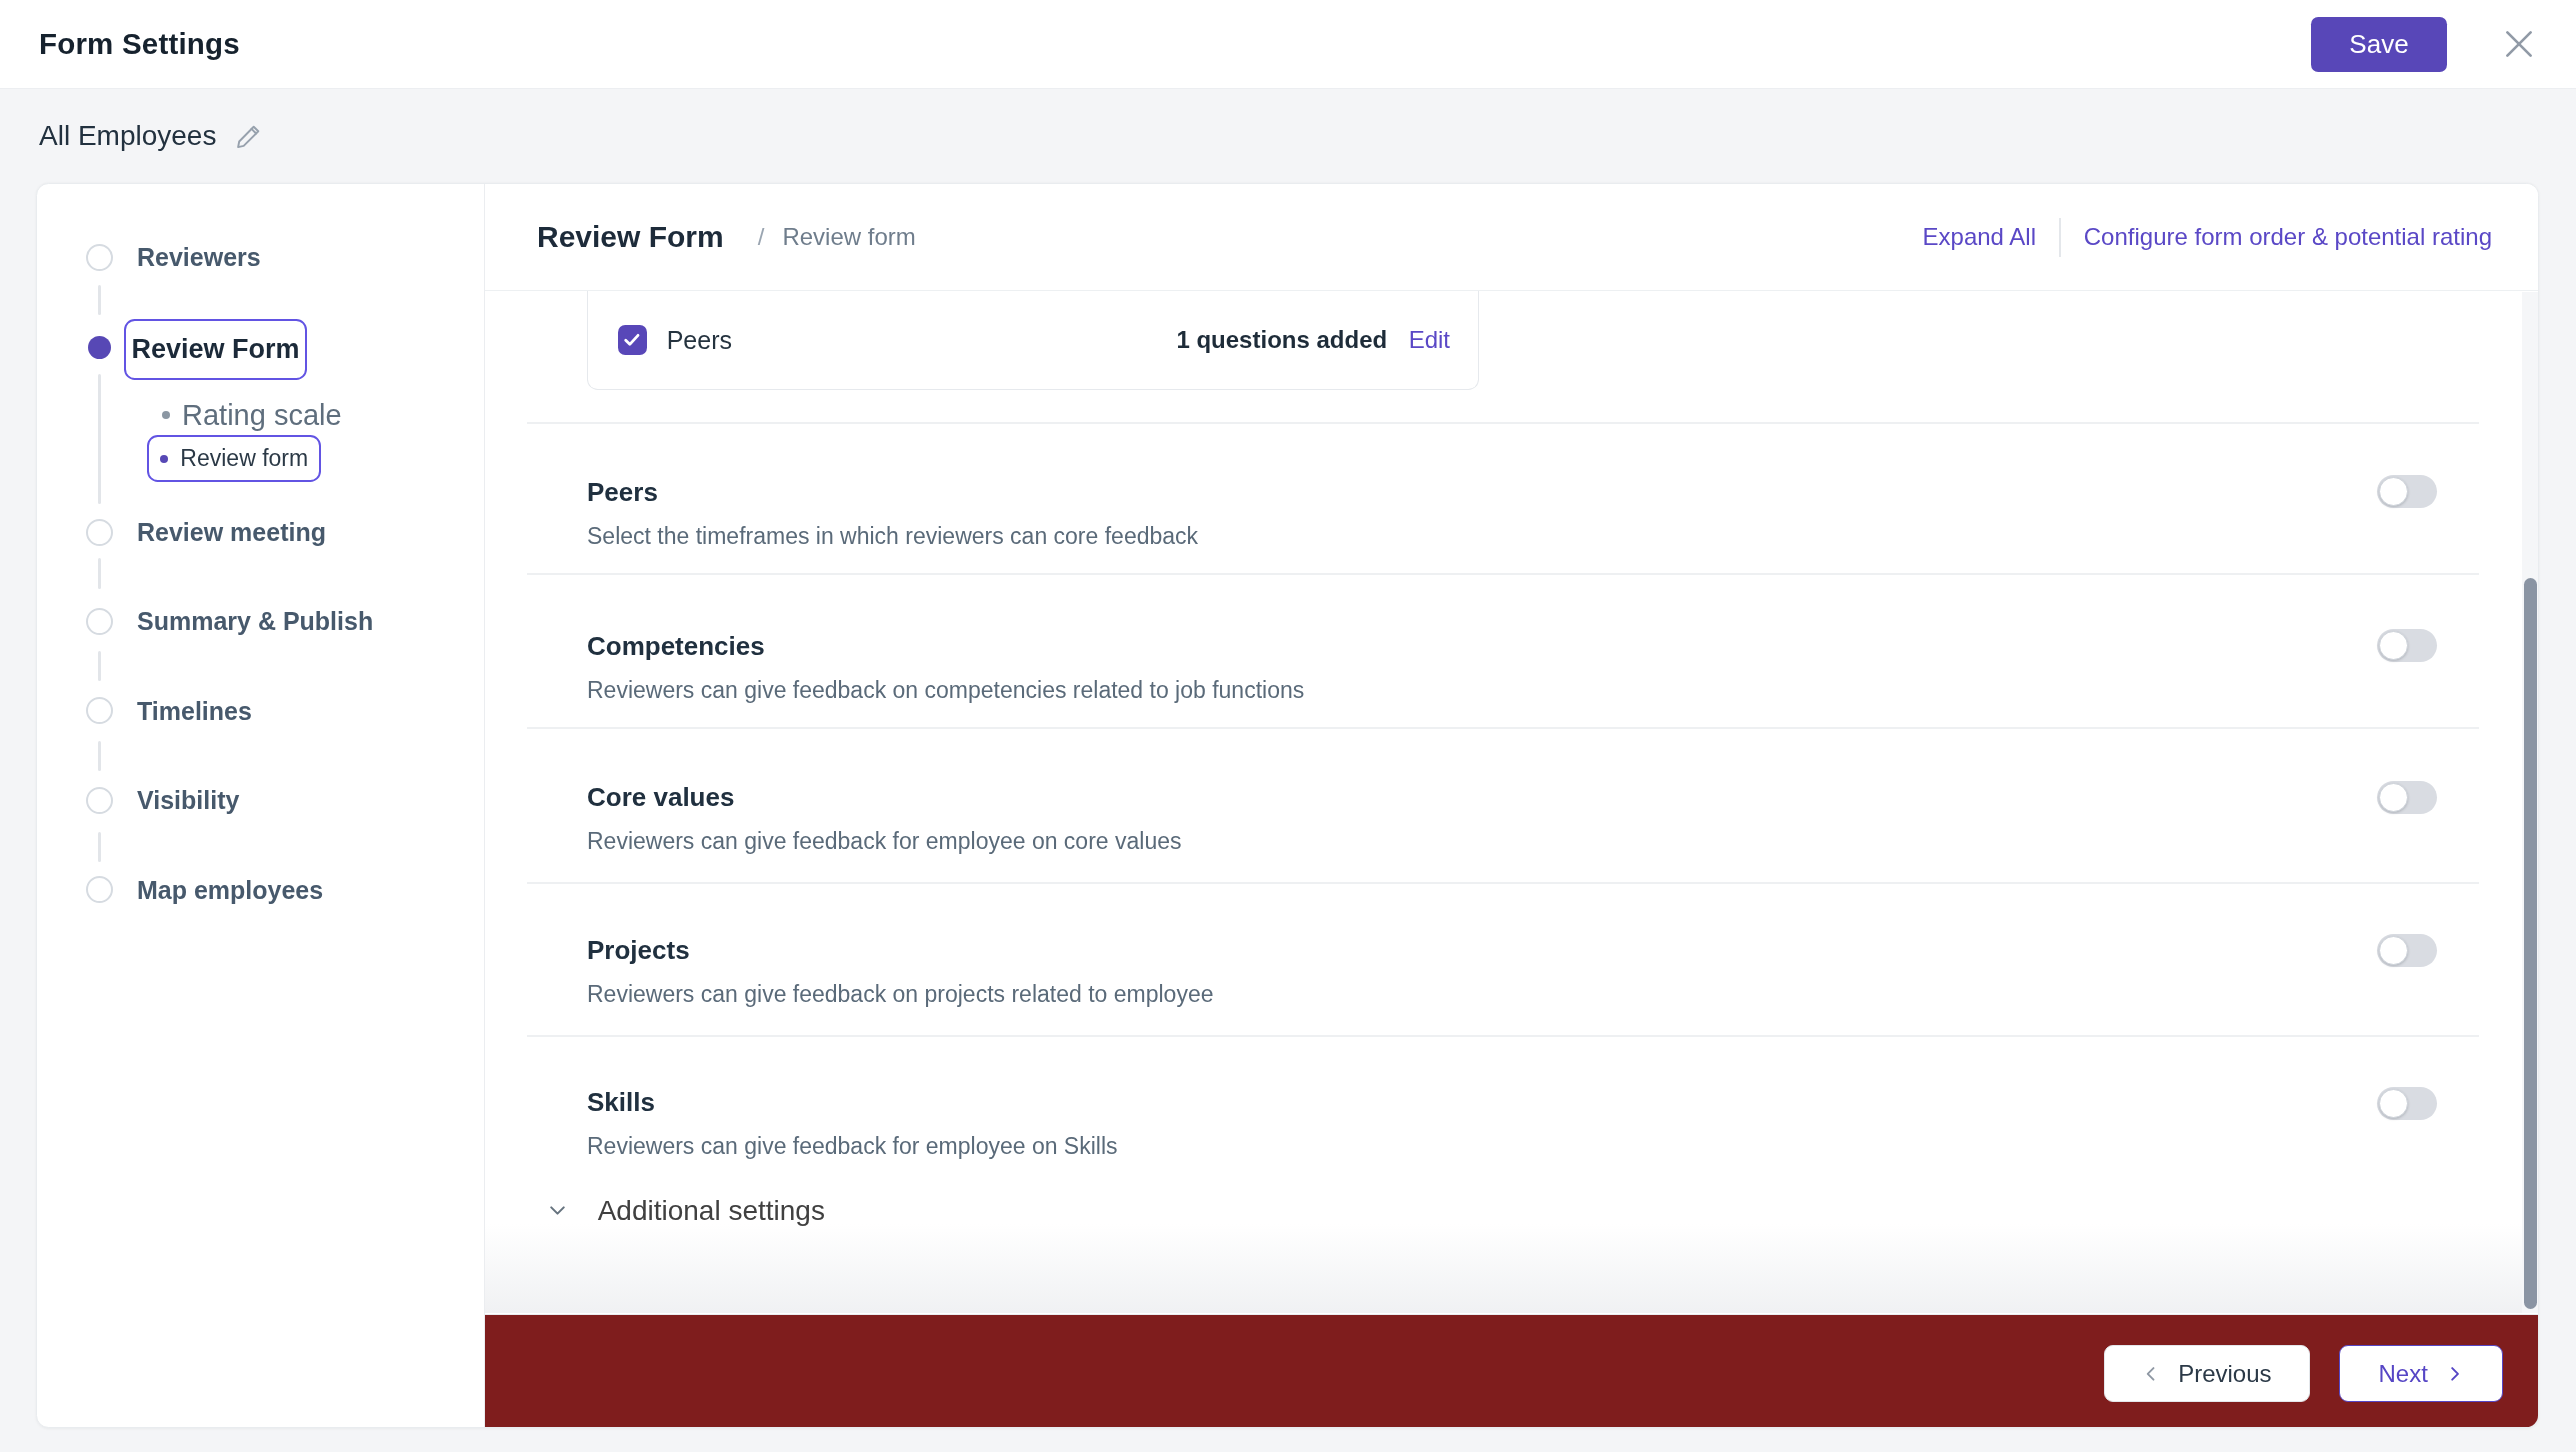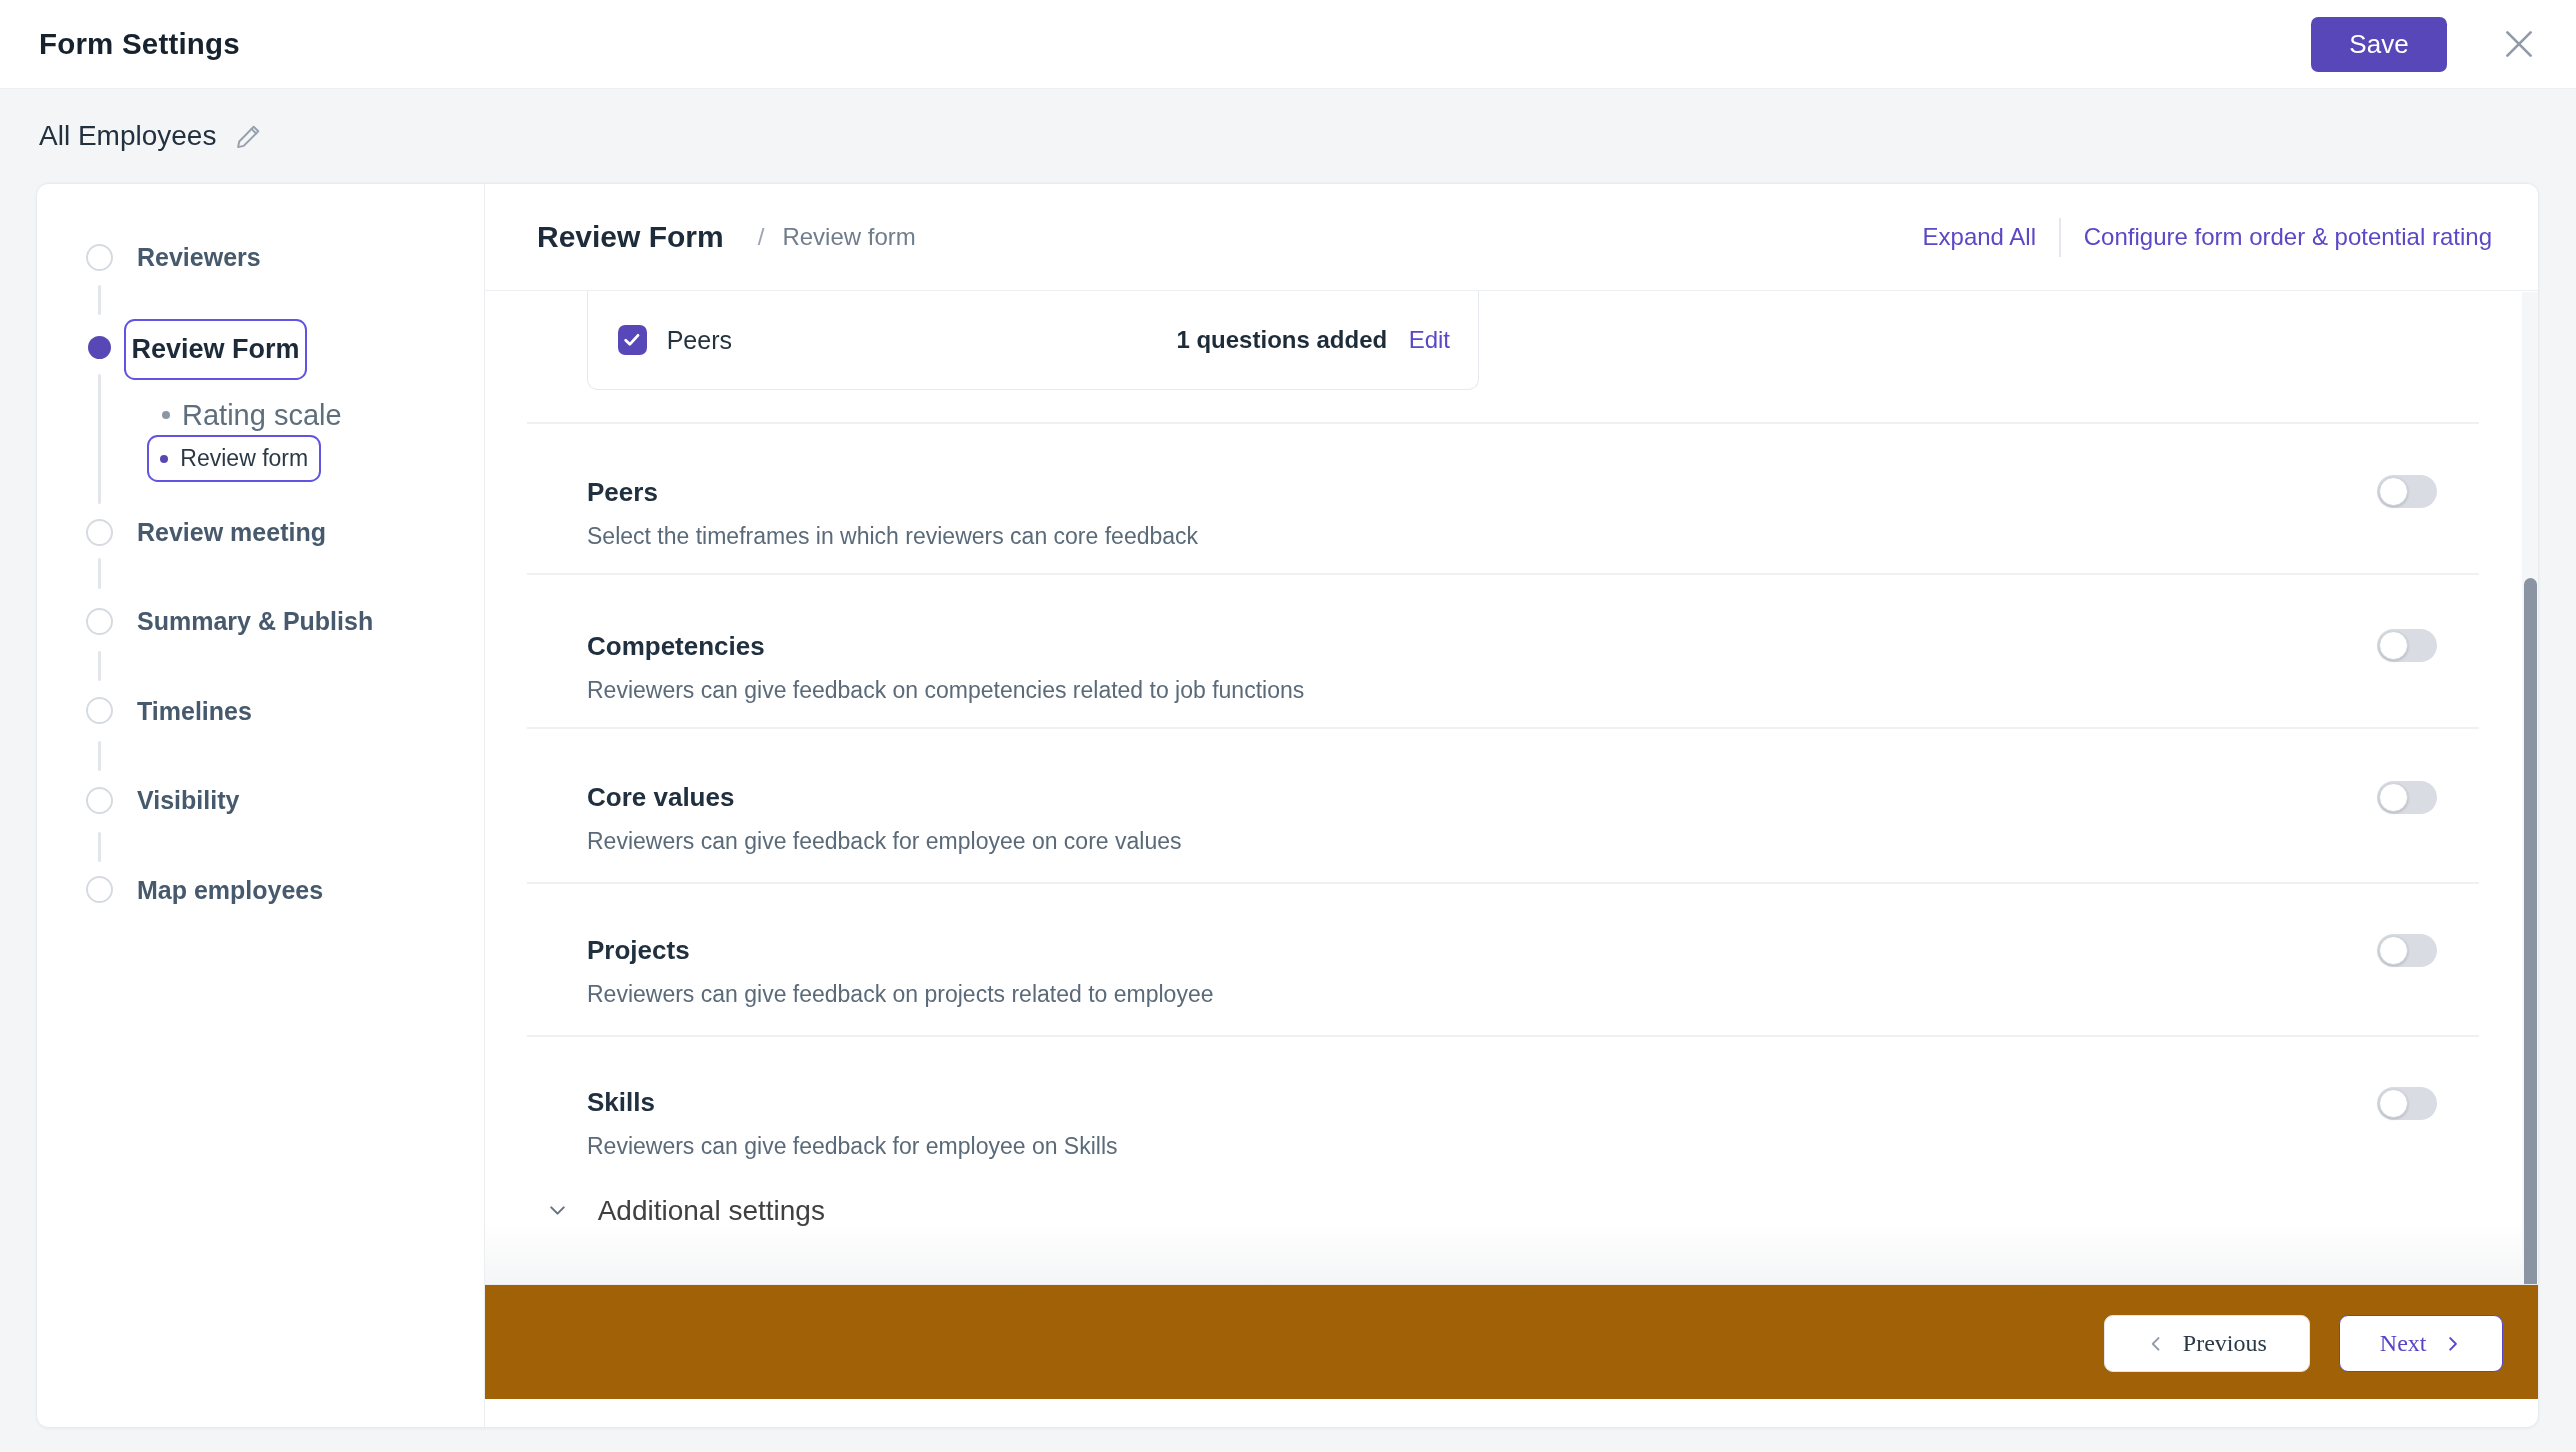--- a/index.html
+++ b/index.html
@@ -115,22 +115,22 @@
   }
   .additional-label { font-size:28px; font-weight:500; color:#404040;margin-left:8px; }
 
   
   .scroll-fade {
     position:absolute; left:448px; top:1040px; width:2037px; height:89px;
     background:linear-gradient(180deg, rgba(244,245,247,0) 0%, #f0f1f3 100%);
     pointer-events:none; z-index:2;
   }
   .content-footer {
-    position:absolute; left:448px; top:1100px; width:2055px; height:115px;
-    background:#a16207; border-top:0.9px solid #e9ebee; z-index:3;font-family:Liberation Serif, serif;
+    position:absolute; left:448px; top:1130px; width:2055px; height:115px;
+    background:#7f1d1d; border-top:0.9px solid #e9ebee; z-index:3;
   }
   .btn {
     position:absolute; top:30px; height:57px; border-radius:9px; background:#ffffff;
     display:flex; align-items:center; justify-content:center; gap:16px;
     font-family:inherit; font-size:24px; font-weight:500; cursor:pointer;
   }
   .btn-previous { left:1619px; width:206px; border:1.8px solid #e3e6ea; color:#2b3947; }
   .btn-next { left:1854px; width:164px; border:1.8px solid #5646c5; color:#5646c5; }
 
   

